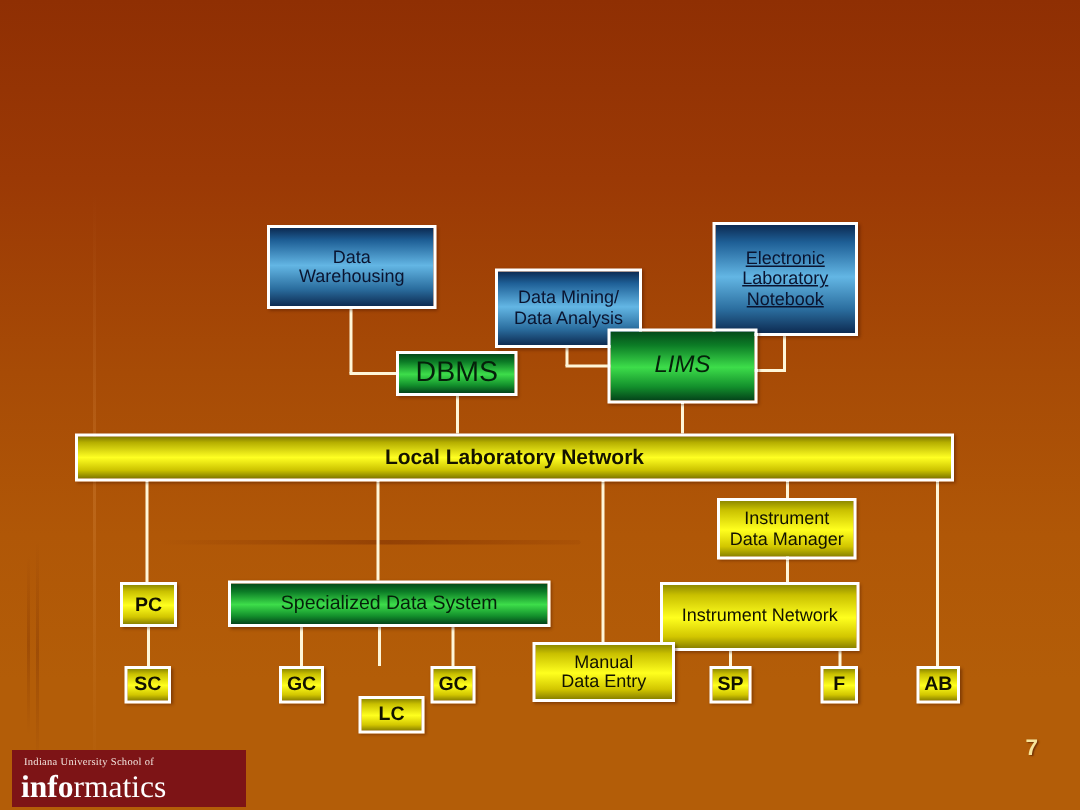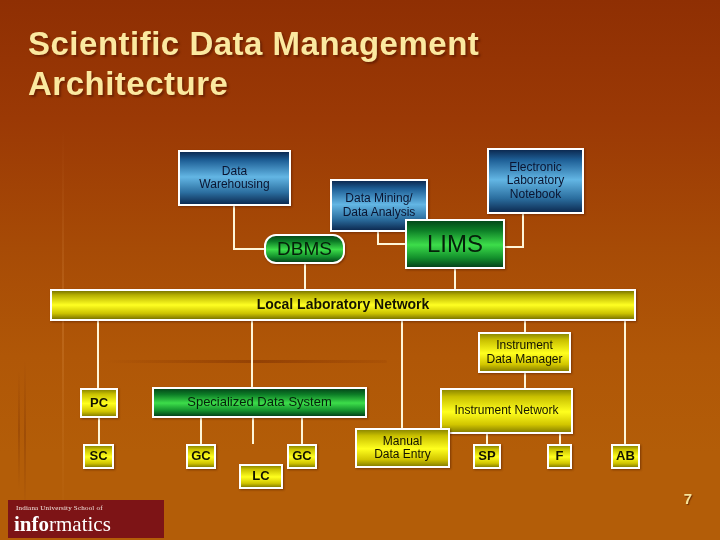--- a/index.html
+++ b/index.html
@@ -96,22 +96,22 @@
     background: linear-gradient(to bottom,
        #8f8a00 0%, #c9c000 16%, #ffff1e 52%, #d2c600 82%, #8a8200 100%);
     color: #121200;
   }
   .ylw-h {
     background: linear-gradient(to bottom,
        #7d7800 0%, #b5ae00 14%, #ffff22 50%, #ccc300 80%, #7d7600 100%);
     color: #141300;
   }
 
-  #node-dbms { font-size: 19px; border-radius: 12px; }
-  #node-lims { font-size: 24px; }
+  #node-dbms { font-size: 19px; }
+  #node-lims { font-size: 16px; font-style: italic; }
   #node-lln  { font-size: 14px; font-weight: bold; }
   #node-sds  { font-size: 13px; }
   .small-lbl { font-size: 12px; }
   .tiny-lbl  { font-size: 13px; font-weight: bold; }
 
   
   #logo {
     position: absolute;
     left: 8px;
     top: 500px;
@@ -155,22 +155,20 @@
 </head>
 <body>
 
 <div id="slide">
 
   <div class="streak" style="left:62px;  top:128px; height:400px;"></div>
   <div class="streak dark" style="left:24px; top:360px; height:150px;"></div>
   <div class="streak dark" style="left:18px; top:370px; height:120px;"></div>
   <div class="hstreak" style="left:105px; top:360px; width:282px;"></div>
 
-  <div id="title">Scientific Data
-Management Architecture</div>
 
   <div class="conn v" style="left:233px; top:205px; height:44px;"></div>
   <div class="conn h" style="left:233px; top:248px; width:33px;"></div>
 
   <div class="conn v" style="left:377px; top:203px; height:41px;"></div>
   <div class="conn h" style="left:377px; top:243px; width:30px;"></div>
 
   <div class="conn v" style="left:522px; top:207px; height:41px;"></div>
   <div class="conn h" style="left:503px; top:246px; width:21px;"></div>
 
@@ -196,21 +194,21 @@
   <div class="node blue" id="node-dw" style="left:178px; top:150px; width:113px; height:56px;">
     <span>Data
 Warehousing</span>
   </div>
 
   <div class="node blue" id="node-dm" style="left:330px; top:151px; width:98px; height:53px;margin-top:28px;">
     <span>Data Mining/
 Data Analysis</span>
   </div>
 
-  <div class="node blue" id="node-eln" style="left:487px; top:148px; width:97px; height:66px;">
+  <div class="node blue" id="node-eln" style="left:475px; top:148px; width:97px; height:76px;text-decoration:underline;">
     <span>Electronic
 Laboratory
 Notebook</span>
   </div>
 
   <div class="node green" id="node-dbms" style="left:264px; top:234px; width:81px; height:30px;">
     <span>DBMS</span>
   </div>
 
   <div class="node green" id="node-lims" style="left:405px; top:219px; width:100px; height:50px;">

